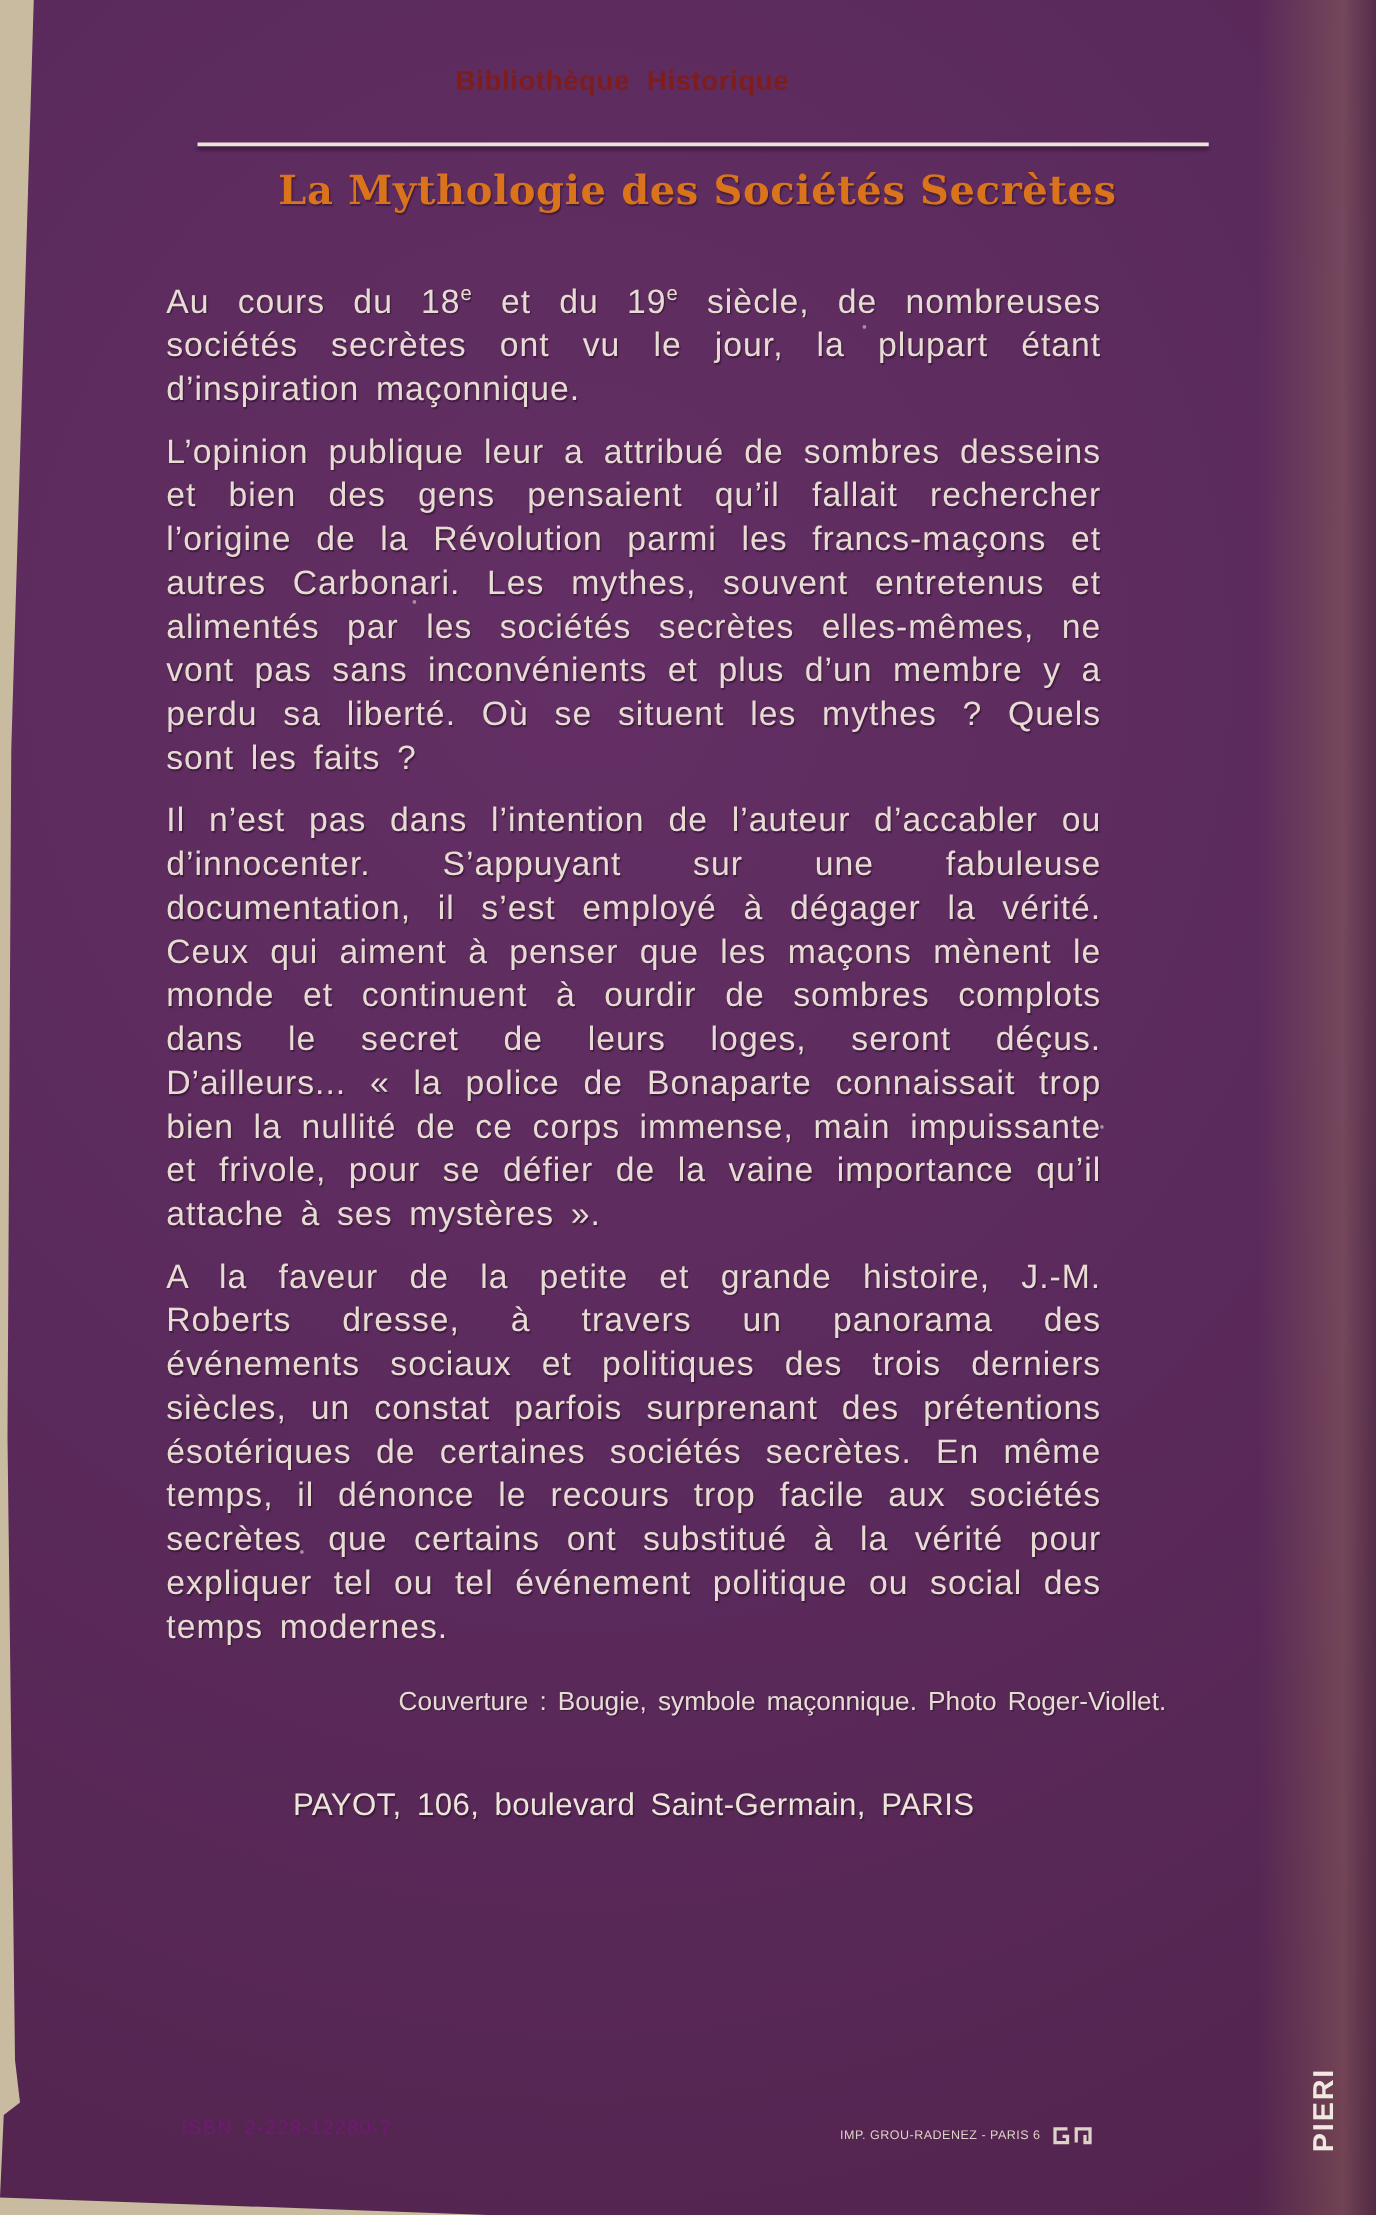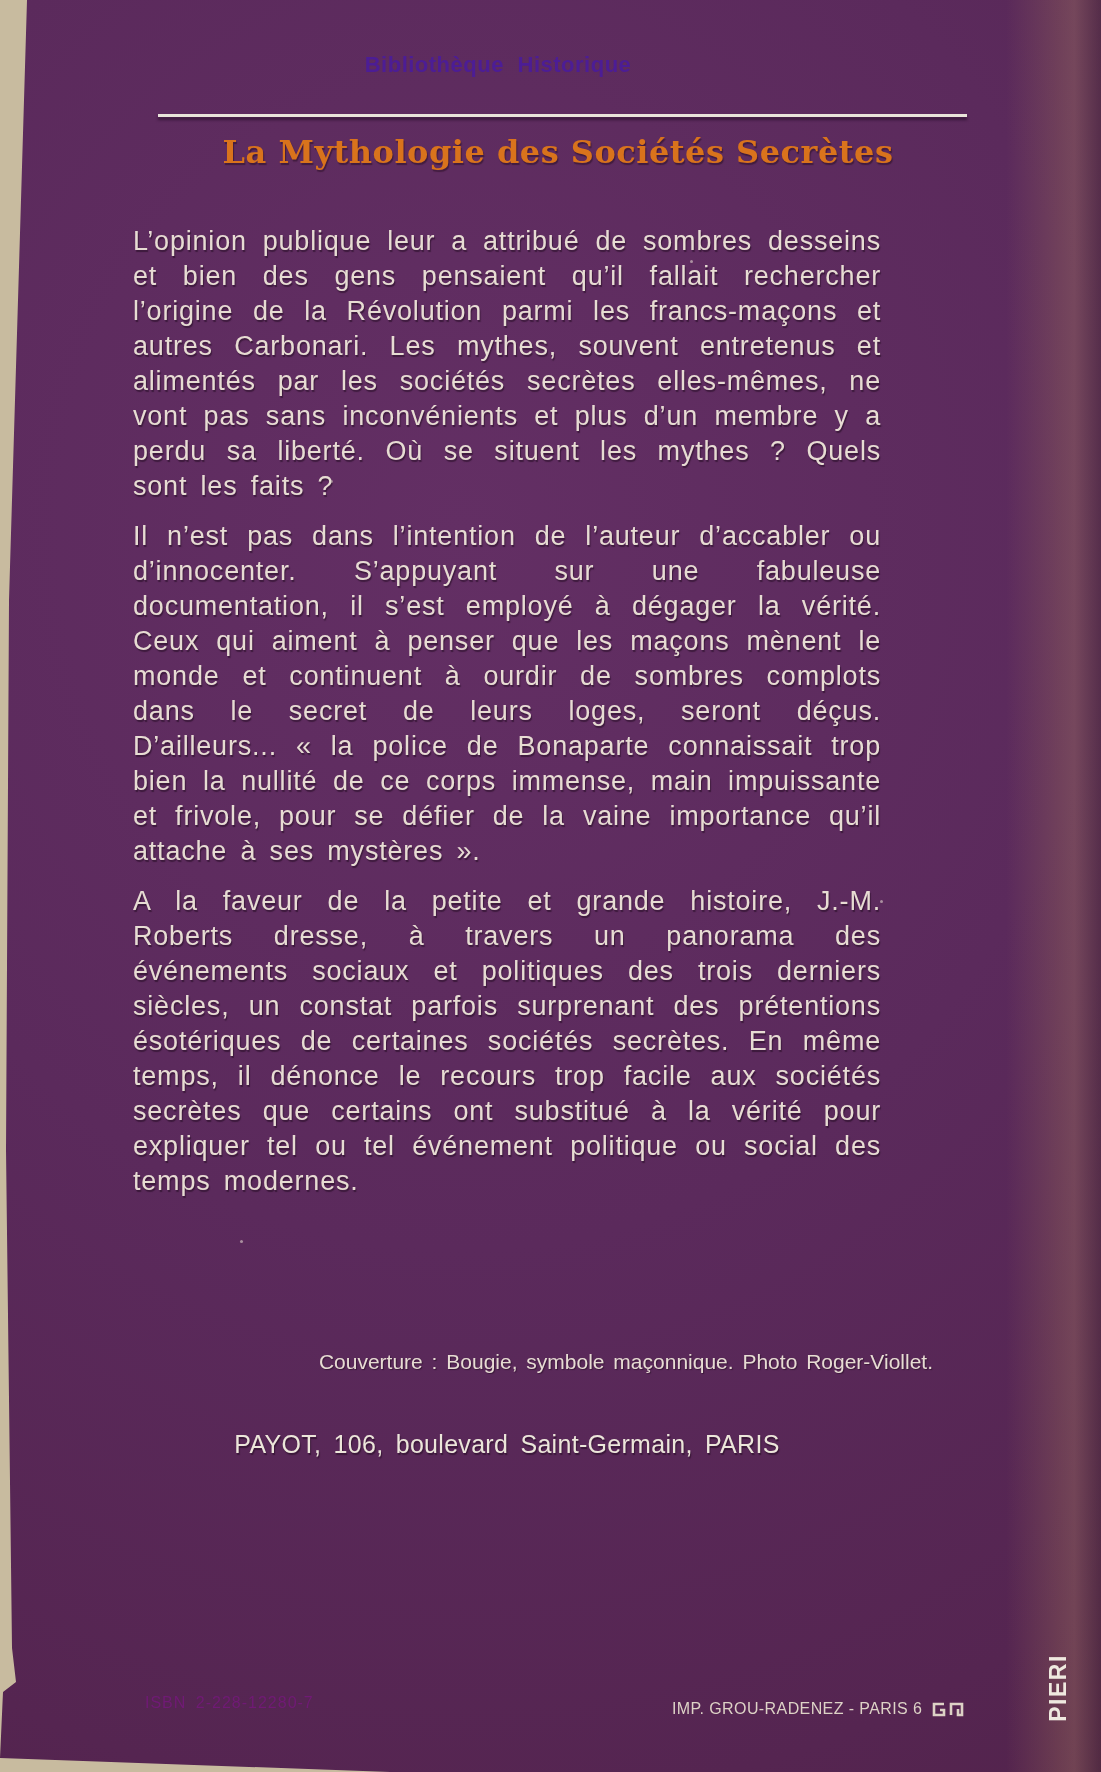--- a/index.html
+++ b/index.html
@@ -27,21 +27,21 @@
     background:linear-gradient(to right,
       rgba(150,105,80,0) 0%,
       rgba(160,115,88,0.30) 55%,
       rgba(170,128,95,0.34) 72%,
       rgba(78,50,52,0.42) 100%);
     pointer-events:none;
   }
   .collection {
     position:absolute; top:52px; left:138px; width:720px;
     text-align:center;
-    color:#4c1d95; font-size:22px; font-weight:bold;
+    color:#7f1d1d; font-size:22px; font-weight:bold;
     letter-spacing:0.5px; word-spacing:7px;
   }
   .rule {
     position:absolute; top:114px; left:158px; width:809px; height:3px;
     background:#e9e4da;
     box-shadow:0 3px 3px rgba(25,8,28,0.55);
   }
   .title {
     position:absolute; top:133px; left:58px; width:1000px;
     text-align:center; white-space:nowrap;
@@ -73,21 +73,21 @@
     letter-spacing:0.3px; word-spacing:5px;
     text-shadow:1px 1.5px 1px rgba(28,8,26,0.5);
   }
   .isbn {
     position:absolute; top:1694px; left:145px;
     color:#701a75; font-size:16px; letter-spacing:1px; word-spacing:4px;
   }
   .printer {
     position:absolute; top:1700px; left:672px;
     display:flex; align-items:center; gap:8px;
-    color:#ddd2c6; font-size:16px; letter-spacing:0.4px;
+    color:#ddd2c6; font-size:10px; letter-spacing:0.4px;
   }
   .printer-logo { display:inline-block; }
   .printer-logo svg { display:block; }
   .edge-mark {
     position:absolute; left:1016px; top:1646px; width:84px; height:84px;
     display:flex; align-items:center; justify-content:center;
     transform:rotate(-90deg);
     color:#efe9df; font-size:23px; font-weight:bold; letter-spacing:1.5px;
   }
   
@@ -105,20 +105,21 @@
 </div>
 <div class="edge-light"></div>
 
 <div class="collection">Bibliothèque Historique</div>
 
 <div class="rule"></div>
 
 <h1 class="title">La Mythologie des Sociétés Secrètes</h1>
 
 <div class="body-text">
+  <p><span>Au cours du 18</span><sup>e</sup><span> et du 19</span><sup>e</sup><span> siècle, de nombreuses sociétés secrètes ont vu le jour, la plupart étant d’inspiration maçonnique.</span></p>
   <p>L’opinion publique leur a attribué de sombres desseins et bien des gens pensaient qu’il fallait rechercher l’origine de la Révolution parmi les francs-maçons et autres Carbonari. Les mythes, souvent entretenus et alimentés par les sociétés secrètes elles-mêmes, ne vont pas sans inconvénients et plus d’un membre y a perdu sa liberté. Où se situent les mythes&nbsp;? Quels sont les faits&nbsp;?</p>
   <p>Il n’est pas dans l’intention de l’auteur d’accabler ou d’innocenter. S’appuyant sur une fabuleuse documentation, il s’est employé à dégager la vérité. Ceux qui aiment à penser que les maçons mènent le monde et continuent à ourdir de sombres complots dans le secret de leurs loges, seront déçus. D’ailleurs... «&nbsp;la police de Bonaparte connaissait trop bien la nullité de ce corps immense, main impuissante et frivole, pour se défier de la vaine importance qu’il attache à ses mystères&nbsp;».</p>
   <p>A la faveur de la petite et grande histoire, J.-M. Roberts dresse, à travers un panorama des événements sociaux et politiques des trois derniers siècles, un constat parfois surprenant des prétentions ésotériques de certaines sociétés secrètes. En même temps, il dénonce le recours trop facile aux sociétés secrètes que certains ont substitué à la vérité pour expliquer tel ou tel événement politique ou social des temps modernes.</p>
 </div>
 
 <div class="credit">Couverture&nbsp;: Bougie, symbole maçonnique. Photo Roger-Viollet.</div>
 
 <div class="publisher">PAYOT, 106, boulevard Saint-Germain, PARIS</div>
 
 <div class="isbn">ISBN 2-228-12280-7</div>

